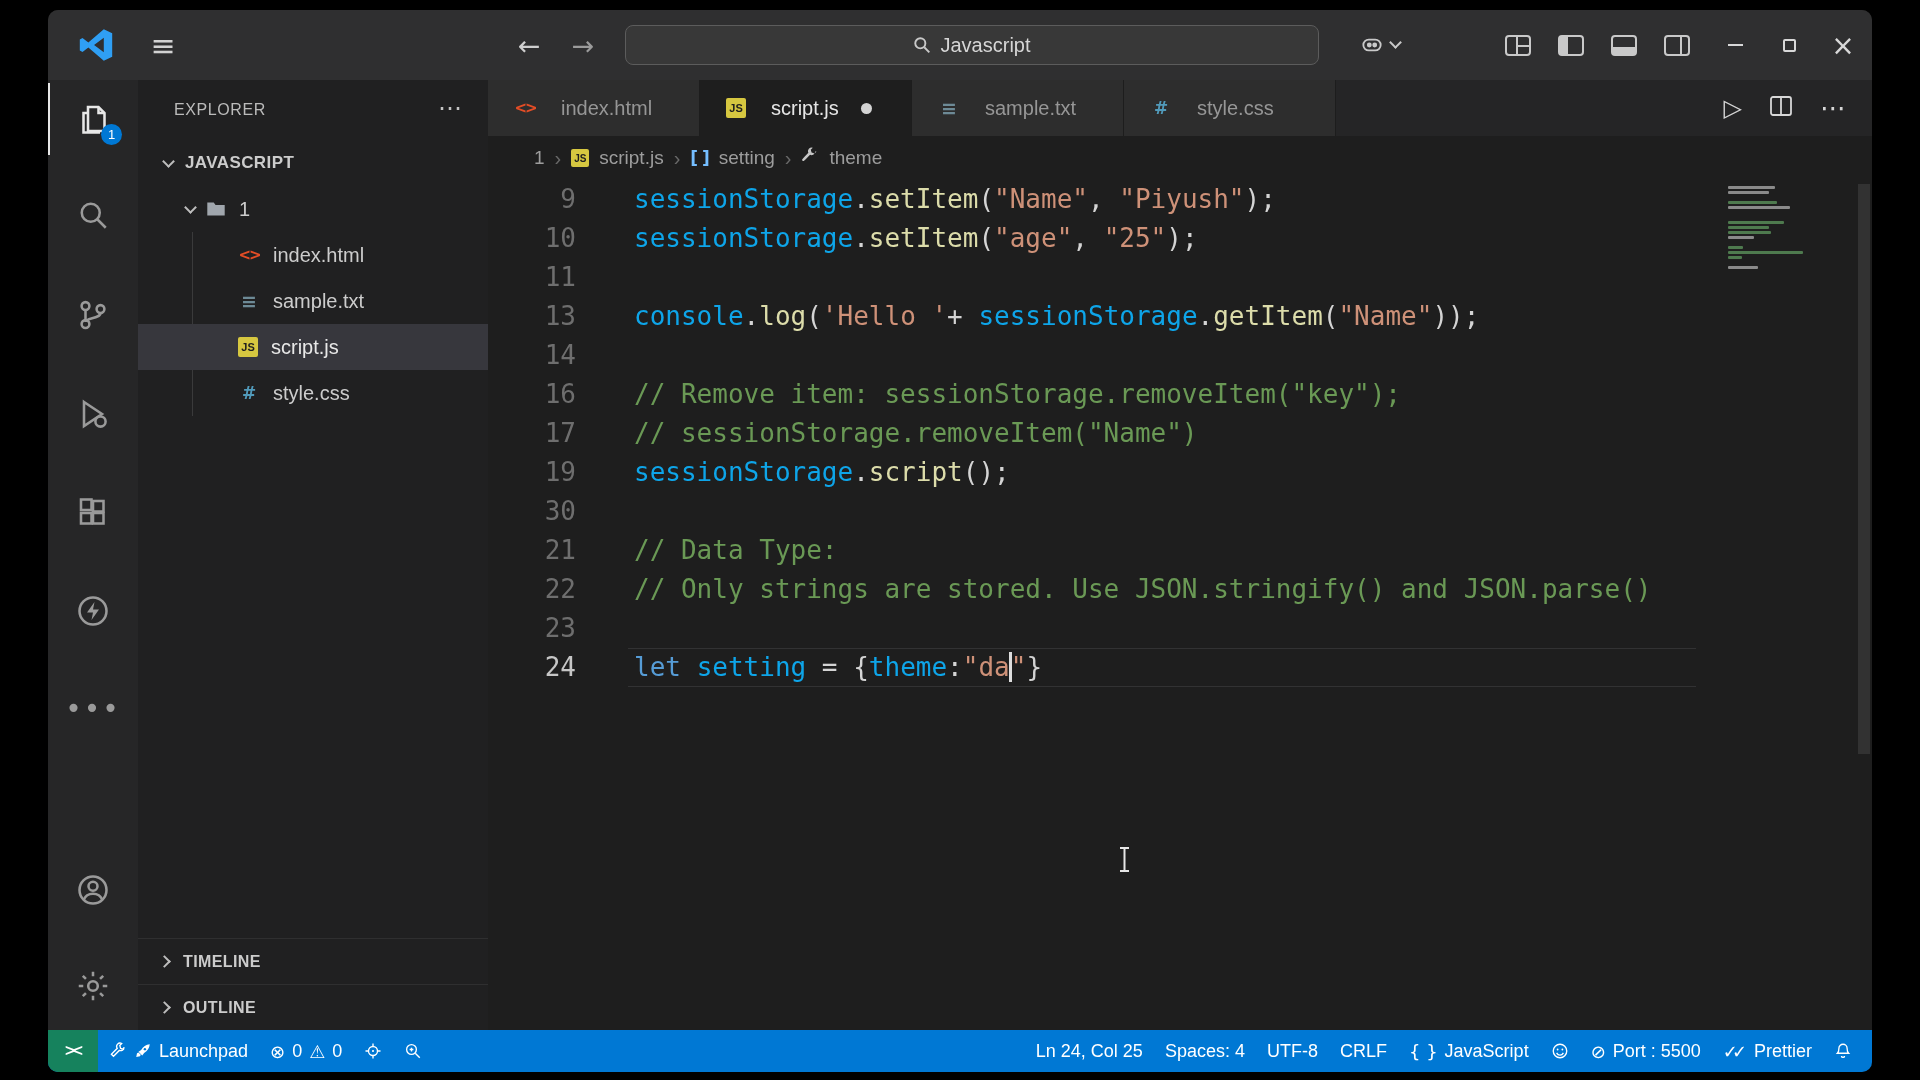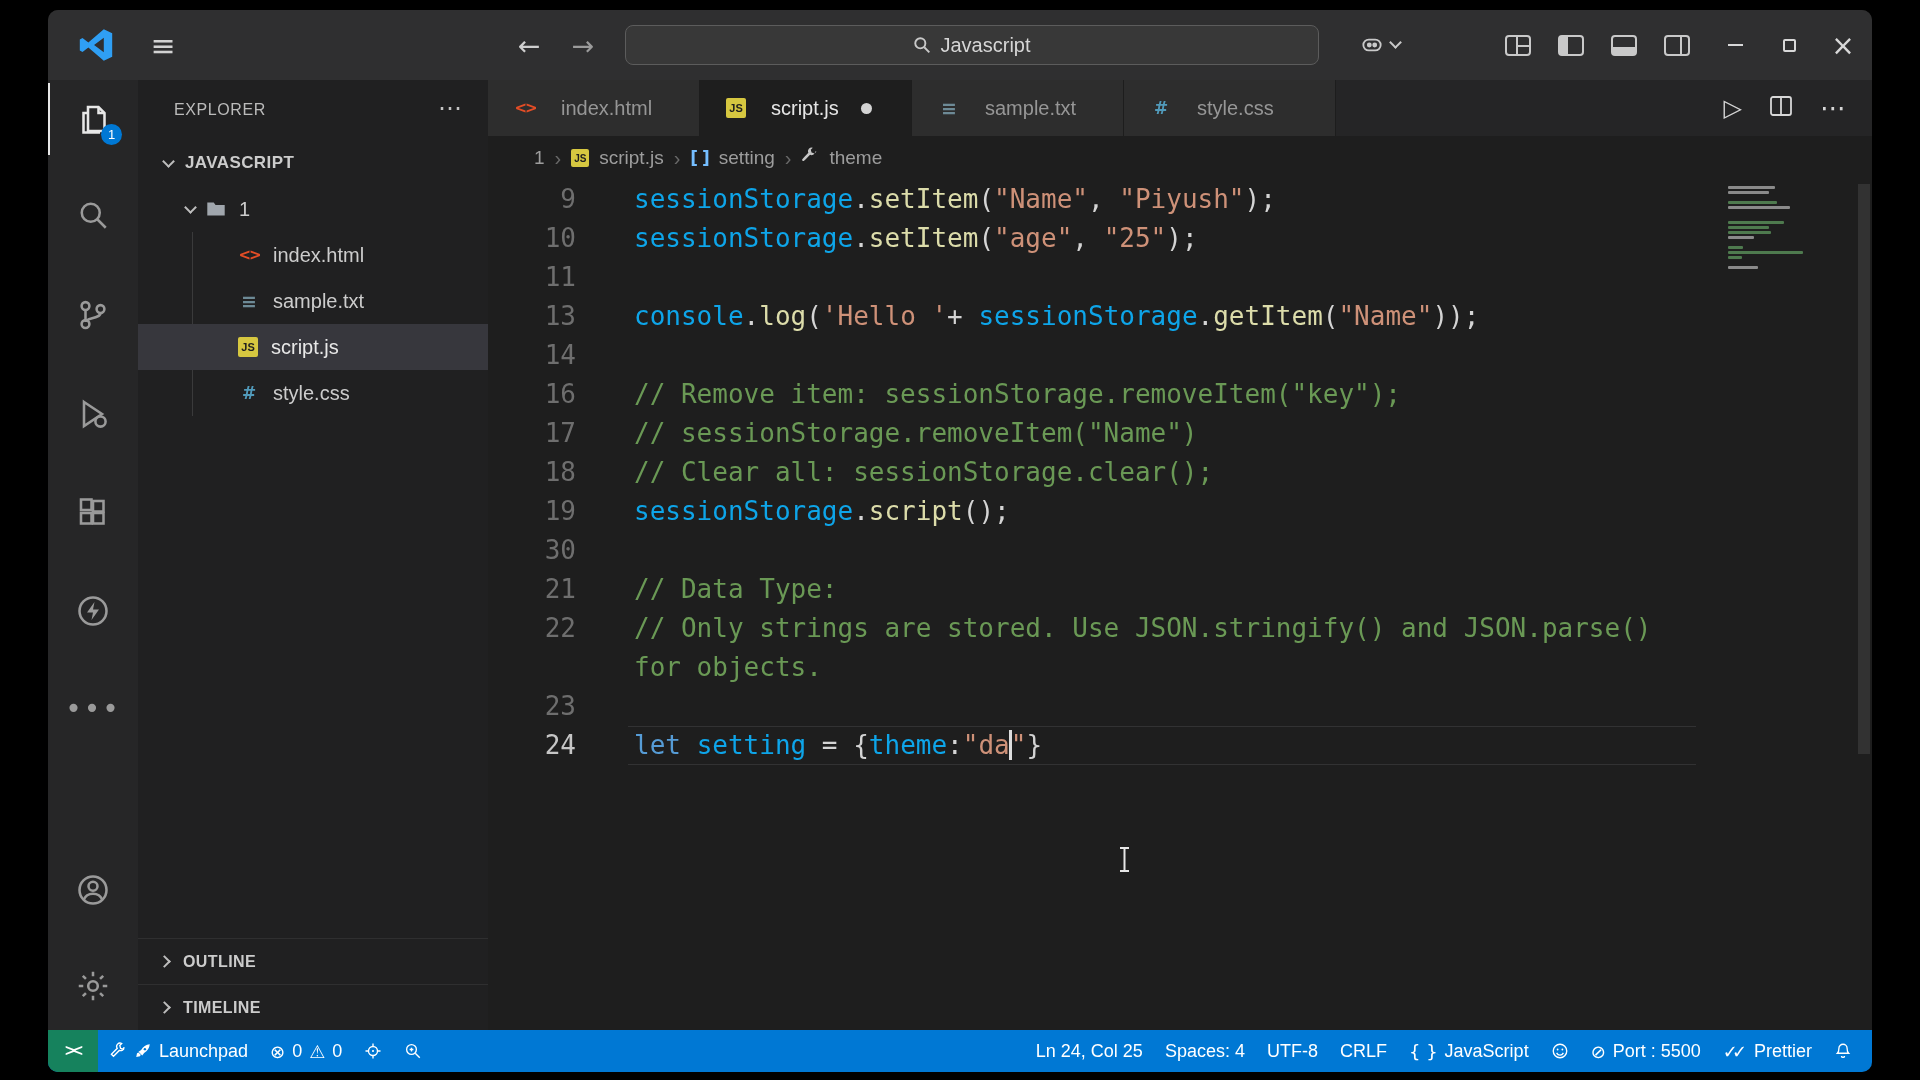--- a/index.html
+++ b/index.html
@@ -275,25 +275,25 @@
         <span class="file-ico ico-js">JS</span>
         <span>script.js</span>
       </div>
       <div class="row file-row">
         <span class="file-ico ico-css glyph">#</span>
         <span>style.css</span>
       </div>
       <div class="sb-bottom">
         <div class="panel-row">
           <i class="twisty closed"></i>
-          <span>OUTLINE</span>
+          <span>TIMELINE</span>
         </div>
         <div class="panel-row">
           <i class="twisty closed"></i>
-          <span>TIMELINE</span>
+          <span>OUTLINE</span>
         </div>
       </div>
     </div>
 
     <div class="editor-area">
       <div class="tabstrip">
         <div class="tab">
           <span class="file-ico ico-html glyph">&lt;&gt;</span>
           <span>index.html</span>
         </div>
@@ -341,26 +341,24 @@
 
       <div class="code-area">
         <div id="code-lines">
             <div class="code-line"><span class="ln">9</span><span class="lt"><span class="tok-v">sessionStorage</span><span class="tok-p">.</span><span class="tok-f">setItem</span><span class="tok-p">(</span><span class="tok-s">"Name"</span><span class="tok-p">, </span><span class="tok-s">"Piyush"</span><span class="tok-p">);</span></span></div>
             <div class="code-line"><span class="ln">10</span><span class="lt"><span class="tok-v">sessionStorage</span><span class="tok-p">.</span><span class="tok-f">setItem</span><span class="tok-p">(</span><span class="tok-s">"age"</span><span class="tok-p">, </span><span class="tok-s">"25"</span><span class="tok-p">);</span></span></div>
             <div class="code-line"><span class="ln">11</span><span class="lt"></span></div>
             <div class="code-line"><span class="ln">13</span><span class="lt"><span class="tok-v">console</span><span class="tok-p">.</span><span class="tok-f">log</span><span class="tok-p">(</span><span class="tok-s">'Hello '</span><span class="tok-p">+ </span><span class="tok-v">sessionStorage</span><span class="tok-p">.</span><span class="tok-f">getItem</span><span class="tok-p">(</span><span class="tok-s">"Name"</span><span class="tok-p">));</span></span></div>
             <div class="code-line"><span class="ln">14</span><span class="lt"></span></div>
             <div class="code-line"><span class="ln">16</span><span class="lt"><span class="tok-c">// Remove item: sessionStorage.removeItem("key");</span></span></div>
             <div class="code-line"><span class="ln">17</span><span class="lt"><span class="tok-c">// sessionStorage.removeItem("Name")</span></span></div>
-            <div class="code-line"><span class="ln">18</span><span class="lt"><span class="tok-c">// Clear all: sessionStorage.clear();</span></span></div>
             <div class="code-line"><span class="ln">19</span><span class="lt"><span class="tok-v">sessionStorage</span><span class="tok-p">.</span><span class="tok-f">script</span><span class="tok-p">();</span></span></div>
             <div class="code-line"><span class="ln">30</span><span class="lt"></span></div>
             <div class="code-line"><span class="ln">21</span><span class="lt"><span class="tok-c">// Data Type:</span></span></div>
             <div class="code-line"><span class="ln">22</span><span class="lt"><span class="tok-c">// Only strings are stored. Use JSON.stringify() and JSON.parse()</span></span></div>
-            <div class="code-line"><span class="ln"></span><span class="lt"><span class="tok-c">for objects.</span></span></div>
             <div class="code-line"><span class="ln">23</span><span class="lt"></span></div>
             <div class="code-line current"><span class="ln active-ln">24</span><span class="lt"><span class="tok-k">let</span><span class="tok-p"> </span><span class="tok-v">setting</span><span class="tok-p"> = </span><span class="tok-p">{</span><span class="tok-v">theme</span><span class="tok-p">:</span><span class="tok-s">"da</span><span class="cursor"></span><span class="tok-s">"</span><span class="tok-p">}</span></span></div>
           </div>
         <div class="minimap" id="minimap">
             <div class="mm-line" style="width: 47.15px; background: rgb(138, 138, 138);"></div>
             <div class="mm-line" style="width: 41.4px; background: rgb(138, 138, 138);"></div>
             <div class="mm-line"></div>
             <div class="mm-line" style="width: 49.45px; background: rgb(78, 122, 78);"></div>
             <div class="mm-line" style="width: 62.1px; background: rgb(138, 138, 138);"></div>
             <div class="mm-line"></div>

